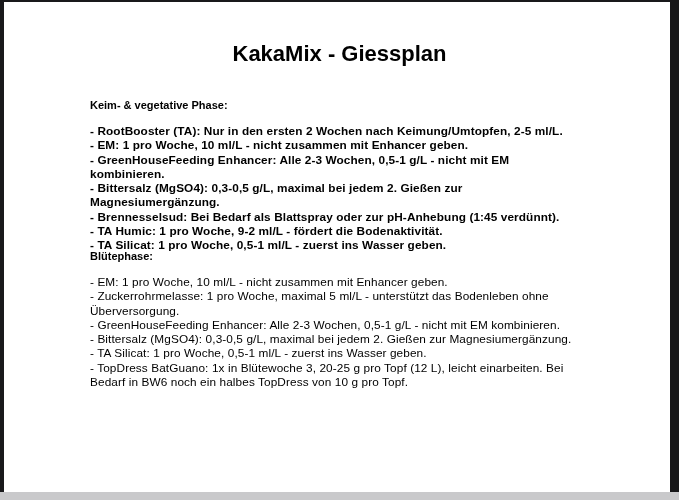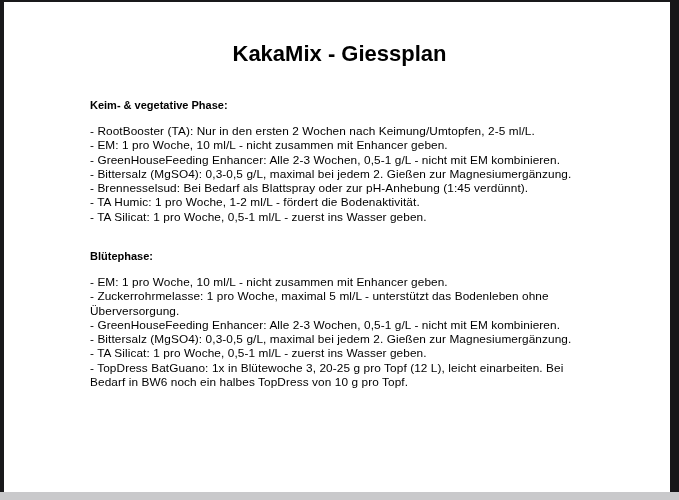--- a/index.html
+++ b/index.html
@@ -62,21 +62,21 @@
     width: 492px;
   }
   .section-keim { top: 96px; }
   .section-bluete { top: 247px; }
   .section h2 {
     font-size: 11px;
     line-height: 18px;
     font-weight: bold;
     margin: 0;
   }
-  .section-keim .items { margin-top: 10px; }
+  .section-keim .items { margin-top: 10px; font-weight: bold; }
   .section-bluete .items { margin-top: 10px; }
   .items p {
     margin: 0;
     font-size: 11.8px;
     line-height: 14.3px;
     letter-spacing: 0.1px;
   }
 </style>
 </head>
 <body>
@@ -91,21 +91,21 @@
     <h1 class="title">KakaMix - Giessplan</h1>
 
     <section class="section section-keim">
       <h2>Keim- &amp; vegetative Phase:</h2>
       <div class="items">
         <p>- RootBooster (TA): Nur in den ersten 2 Wochen nach Keimung/Umtopfen, 2-5 ml/L.</p>
         <p>- EM: 1 pro Woche, 10 ml/L - nicht zusammen mit Enhancer geben.</p>
         <p>- GreenHouseFeeding Enhancer: Alle 2-3 Wochen, 0,5-1 g/L - nicht mit EM kombinieren.</p>
         <p>- Bittersalz (MgSO4): 0,3-0,5 g/L, maximal bei jedem 2. Gießen zur Magnesiumergänzung.</p>
         <p>- Brennesselsud: Bei Bedarf als Blattspray oder zur pH-Anhebung (1:45 verdünnt).</p>
-        <p>- TA Humic: 1 pro Woche, 1-2 ml/L - fördert die Bodenaktivität.</p>
+        <p>- TA Humic: 1 pro Woche, 9-2 ml/L - fördert die Bodenaktivität.</p>
         <p>- TA Silicat: 1 pro Woche, 0,5-1 ml/L - zuerst ins Wasser geben.</p>
       </div>
     </section>
 
     <section class="section section-bluete">
       <h2>Blütephase:</h2>
       <div class="items">
         <p>- EM: 1 pro Woche, 10 ml/L - nicht zusammen mit Enhancer geben.</p>
         <p>- Zuckerrohrmelasse: 1 pro Woche, maximal 5 ml/L - unterstützt das Bodenleben ohne Überversorgung.</p>
         <p>- GreenHouseFeeding Enhancer: Alle 2-3 Wochen, 0,5-1 g/L - nicht mit EM kombinieren.</p>

